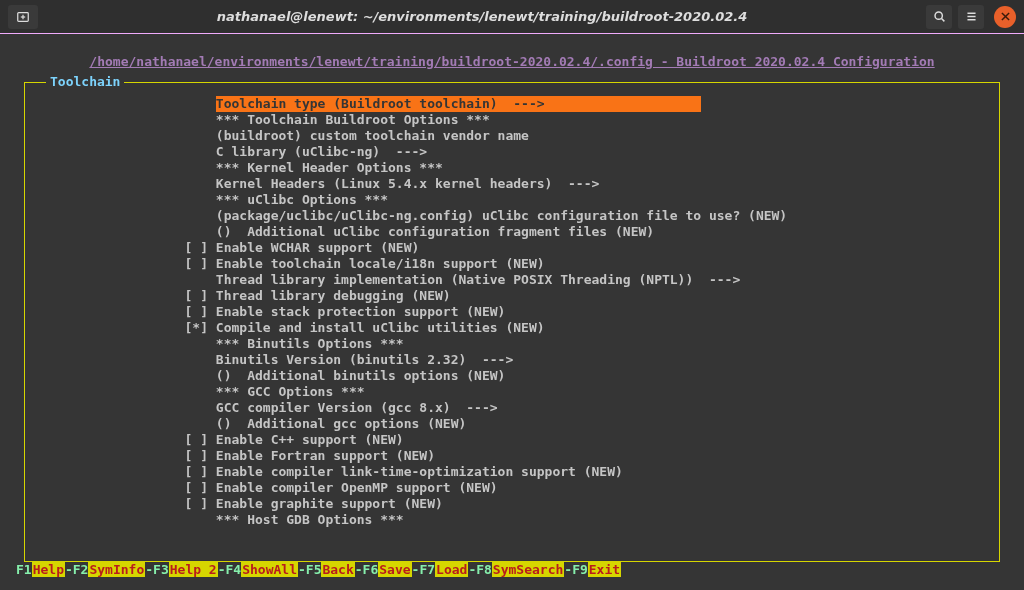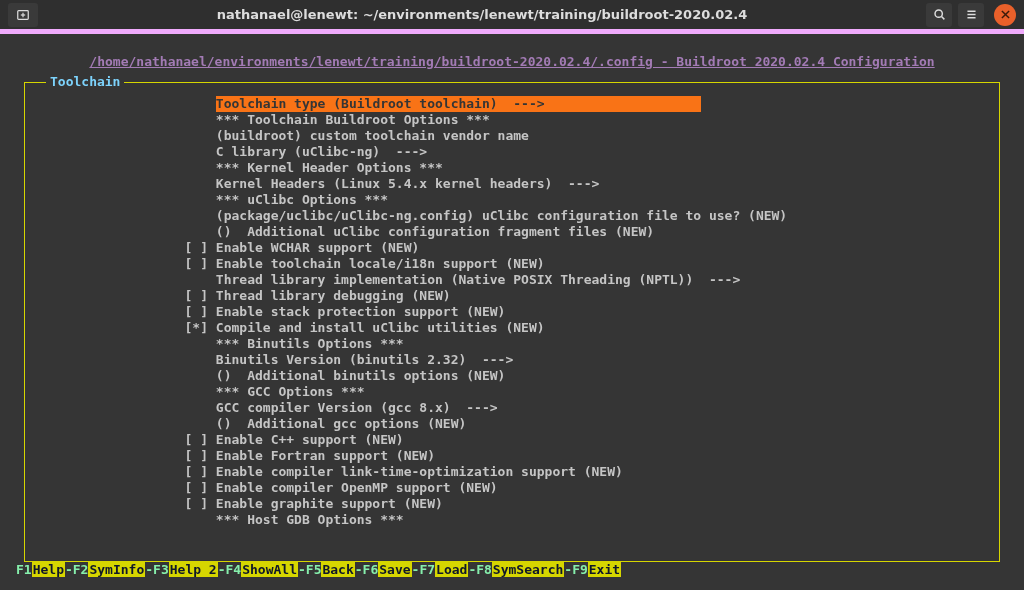--- a/index.html
+++ b/index.html
@@ -18,21 +18,22 @@
     background: #2a2a2a;
     display: flex;
     flex-direction: column;
   }
   .titlebar {
     height: 34px;
     background: #2f2f2f;
     display: flex;
     align-items: center;
     padding: 0 8px;
-    border-bottom: 5px solid #f0abfc;
+    border-bottom: 1px solid #f0abfc;
+    font-style: italic;
   }
   .titlebar-left {
     width: 30px;
     height: 24px;
     background: #3a3a3a;
     border-radius: 3px;
     display: flex;
     align-items: center;
     justify-content: center;
     color: #ddd;
@@ -123,21 +124,21 @@
   .fkeys {
     position: absolute;
     bottom: 12px;
     left: 16px;
     white-space: pre;
     color: #c5c5c5;
   }
   .fk { color: #86efac; }
   .fk-label {
     background: #d6d600;
-    color: #0f172a;
+    color: #b91c1c;
     padding: 0 1px;
   }
 </style>
 </head>
 <body>
 
 <div class="window">
   <div class="titlebar">
     <div class="titlebar-left">
       <svg width="14" height="14" viewBox="0 0 16 16" fill="currentColor">

